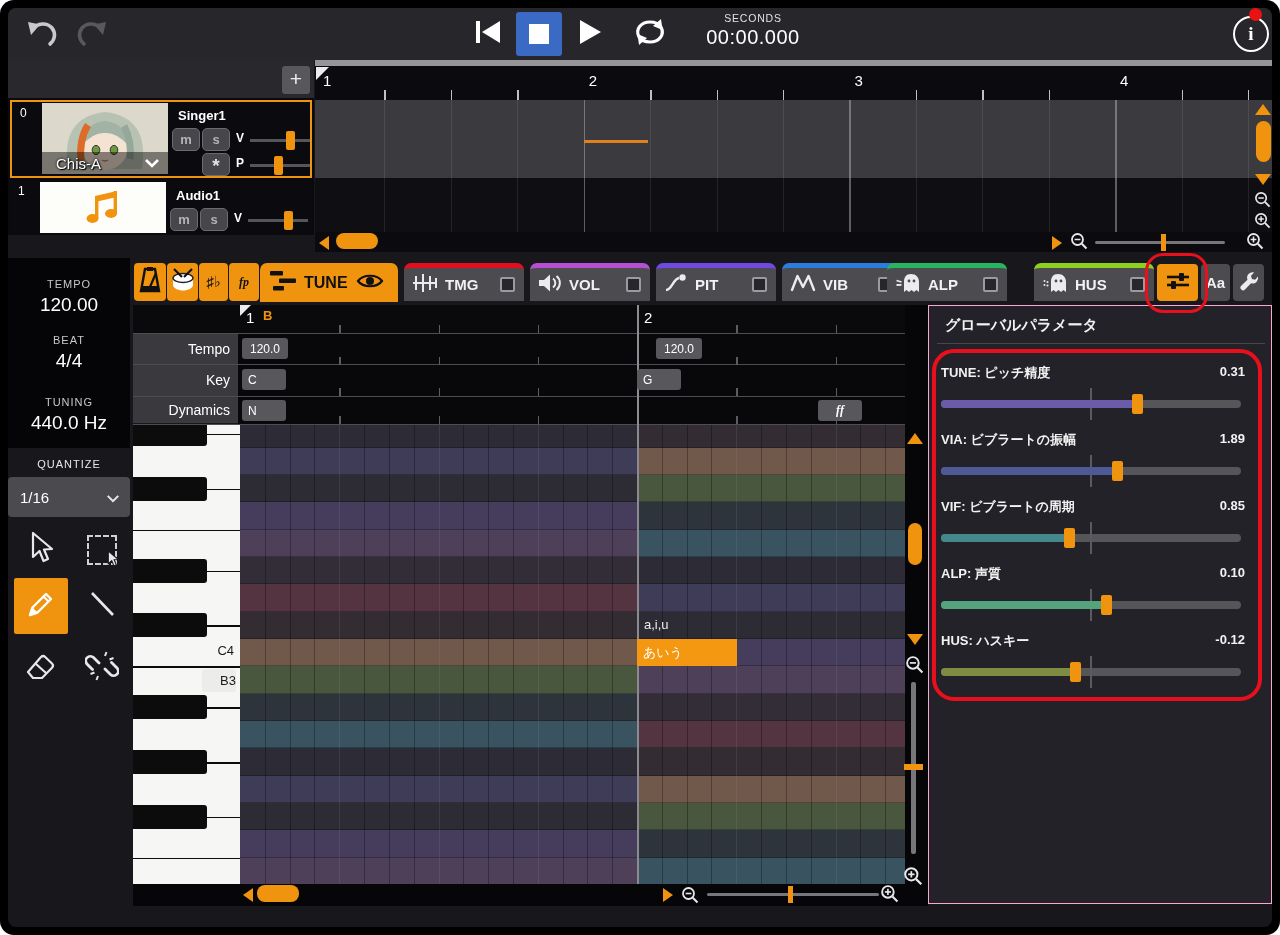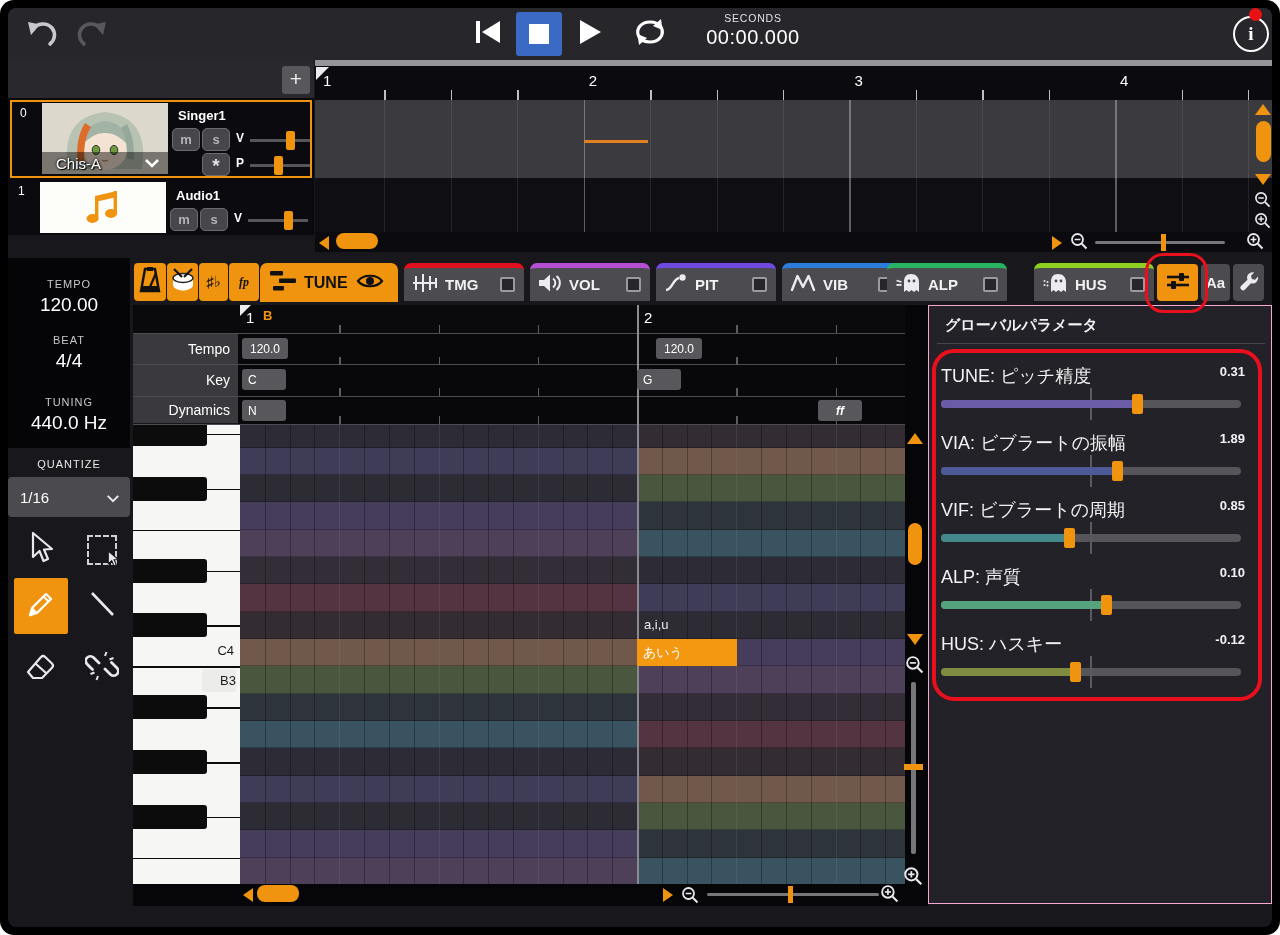--- a/index.html
+++ b/index.html
@@ -68,21 +68,21 @@
   
   #pr-keys{position:absolute;left:133px;top:425px;width:107px;height:459px;background:#f6f6f4;overflow:hidden;}
   #pr-grid{position:absolute;left:240px;top:425px;width:665px;height:459px;overflow:hidden;background:#101014;}
   .keylabel{position:absolute;font-size:13px;color:#1a1a1a;text-align:right;}
   .noteblock{position:absolute;left:637px;top:639px;width:100px;height:27px;background:#f49812;color:#fff;font-size:13px;line-height:27px;padding-left:6px;z-index:6;cursor:pointer;}
   .phoneme{position:absolute;left:644px;top:617px;font-size:13px;color:#ececec;z-index:6;}
   
   .rpanel{position:absolute;left:928px;top:305px;width:344px;height:599px;background:#222228;border:1px solid #f9a8d4;}
   .rp-title{position:absolute;left:16px;top:10px;font-size:15px;font-weight:bold;color:#f2f2f2;}
   .rp-div{position:absolute;left:8px;top:37px;width:328px;height:1px;background:#46464c;}
-  .param-label{position:absolute;left:12px;font-size:18px;font-weight:normal;color:#f2f2f2;}
+  .param-label{position:absolute;left:12px;font-size:13px;font-weight:bold;color:#f2f2f2;}
   .param-value{position:absolute;right:26px;font-size:13px;font-weight:bold;color:#f2f2f2;text-align:right;}
   .param-track{position:absolute;left:12px;width:300px;height:8px;background:#55555a;border-radius:4px;}
   .p-fill{position:absolute;left:0;top:0;height:8px;border-radius:4px;}
   .p-tick{position:absolute;left:149px;top:-12px;width:2px;height:32px;background:#5a5a60;}
   .p-handle{position:absolute;top:-6px;width:11px;height:20px;background:#f0930e;border-radius:2px;z-index:3;cursor:pointer;}
   .redbox{position:absolute;left:932px;top:349px;width:330px;height:352px;border:4px solid #ea0f1c;border-radius:22px;z-index:55;pointer-events:none;}
   .blackbar{position:absolute;background:#060609;}
   .magbtn{cursor:pointer;}
 </style>
 </head>
@@ -525,21 +525,21 @@
       <div style="position: absolute; left: 297.75px; top: 111px; width: 1.5px; height: 8px; background: rgb(92, 92, 98);"></div>
       <div style="position: absolute; left: 496.25px; top: 111px; width: 1.5px; height: 8px; background: rgb(92, 92, 98);"></div>
       <div style="position: absolute; left: 595.5px; top: 111px; width: 1.5px; height: 8px; background: rgb(92, 92, 98);"></div>
     </div>
 
   <div class="badge" style="left:242px;top:338px;width:46px;height:21px;">120.0</div>
   <div class="badge" style="left:656px;top:338px;width:46px;height:21px;">120.0</div>
   <div class="badge" style="left:242px;top:369px;width:44px;height:21px;justify-content:flex-start;padding-left:6px;">C</div>
   <div class="badge" style="left:637px;top:369px;width:44px;height:21px;justify-content:flex-start;padding-left:6px;">G</div>
   <div class="badge" style="left:242px;top:400px;width:44px;height:21px;justify-content:flex-start;padding-left:6px;">N</div>
-  <div class="badge" style="left:818px;top:400px;width:44px;height:21px;font-family:Liberation Sans, sans-serif;font-style:italic;font-weight:bold;">ff</div>
+  <div class="badge" style="left:818px;top:400px;width:44px;height:21px;font-family:Liberation Serif, serif;font-style:italic;font-weight:bold;">ff</div>
 
   <div id="pr-keys">
       <div style="position: absolute; left: 0px; top: -3.1px; width: 74px; height: 24px; background: rgb(12, 12, 12); border-radius: 0px 3px 3px 0px;"></div>
       <div style="position: absolute; left: 74px; top: 8.875px; width: 33px; height: 1.5px; background: rgb(12, 12, 12);"></div>
       <div style="position: absolute; left: 0px; top: 51.6px; width: 74px; height: 24px; background: rgb(12, 12, 12); border-radius: 0px 3px 3px 0px;"></div>
       <div style="position: absolute; left: 74px; top: 63.575px; width: 33px; height: 1.5px; background: rgb(12, 12, 12);"></div>
       <div style="position: absolute; left: 0px; top: 104.6px; width: 107px; height: 1.5px; background: rgb(12, 12, 12);"></div>
       <div style="position: absolute; left: 0px; top: 133.65px; width: 74px; height: 24px; background: rgb(12, 12, 12); border-radius: 0px 3px 3px 0px;"></div>
       <div style="position: absolute; left: 74px; top: 145.625px; width: 33px; height: 1.5px; background: rgb(12, 12, 12);"></div>
       <div style="position: absolute; left: 0px; top: 188.35px; width: 74px; height: 24px; background: rgb(12, 12, 12); border-radius: 0px 3px 3px 0px;"></div>

